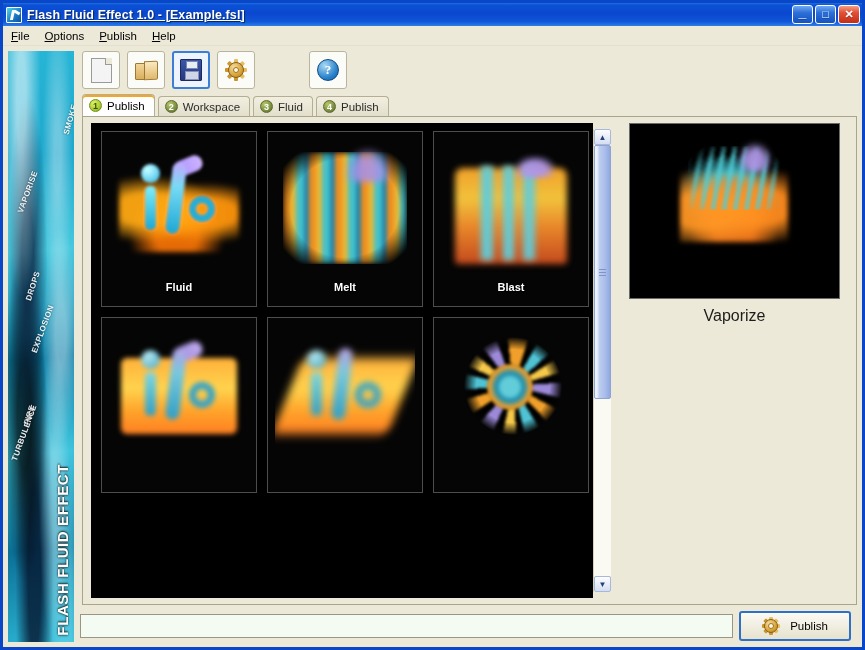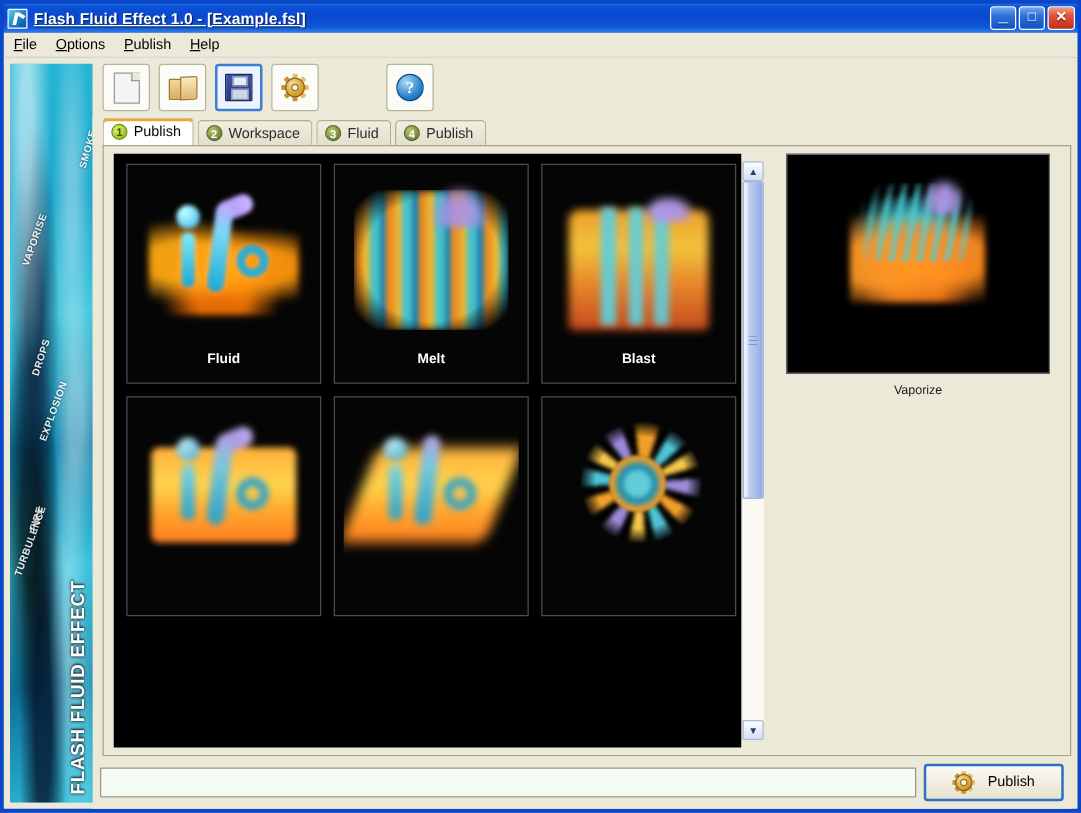--- a/index.html
+++ b/index.html
@@ -341,21 +341,21 @@
   .preview{
     flex:1 1 auto;min-width:0;
     display:flex;flex-direction:column;align-items:center;
     padding:6px 8px 0 6px;box-sizing:border-box;
   }
   .preview .pbox{
     width:211px;height:176px;background:#000000;
     border:1px solid #6a6a6a;box-sizing:border-box;position:relative;overflow:hidden;
   }
   .preview .plabel{
-    margin-top:8px;font-size:10px;color:#1c1c1c;text-align:right;
+    margin-top:8px;font-size:16px;color:#1c1c1c;text-align:right;
   }
   
   .a-vap{
     position:absolute;left:50px;top:34px;width:108px;height:84px;
     background:
       radial-gradient(ellipse at 22% 62%,rgba(255,150,35,.95) 0 24%,rgba(0,0,0,0) 56%),
       radial-gradient(ellipse at 76% 58%,rgba(255,140,30,.95) 0 24%,rgba(0,0,0,0) 56%),
       radial-gradient(ellipse at 50% 82%,rgba(240,110,25,.92) 0 26%,rgba(0,0,0,0) 58%),
       radial-gradient(ellipse at 46% 42%,rgba(70,200,212,.95) 0 30%,rgba(0,0,0,0) 62%);
     filter:blur(2.6px);

